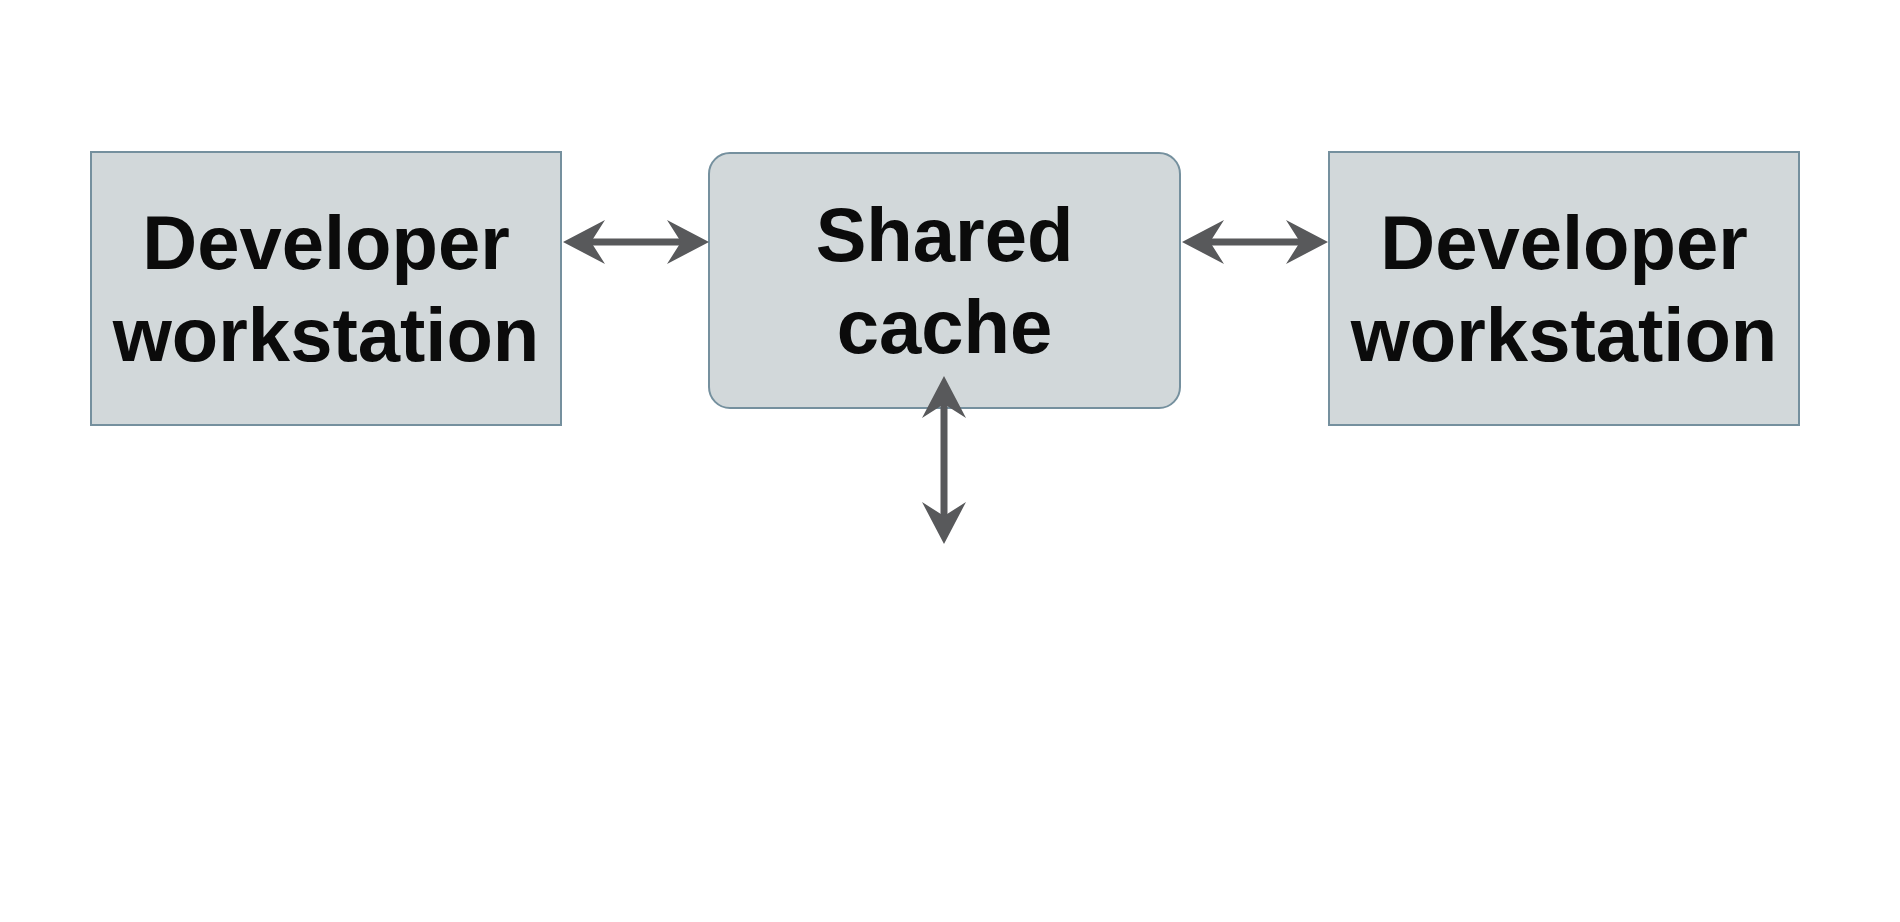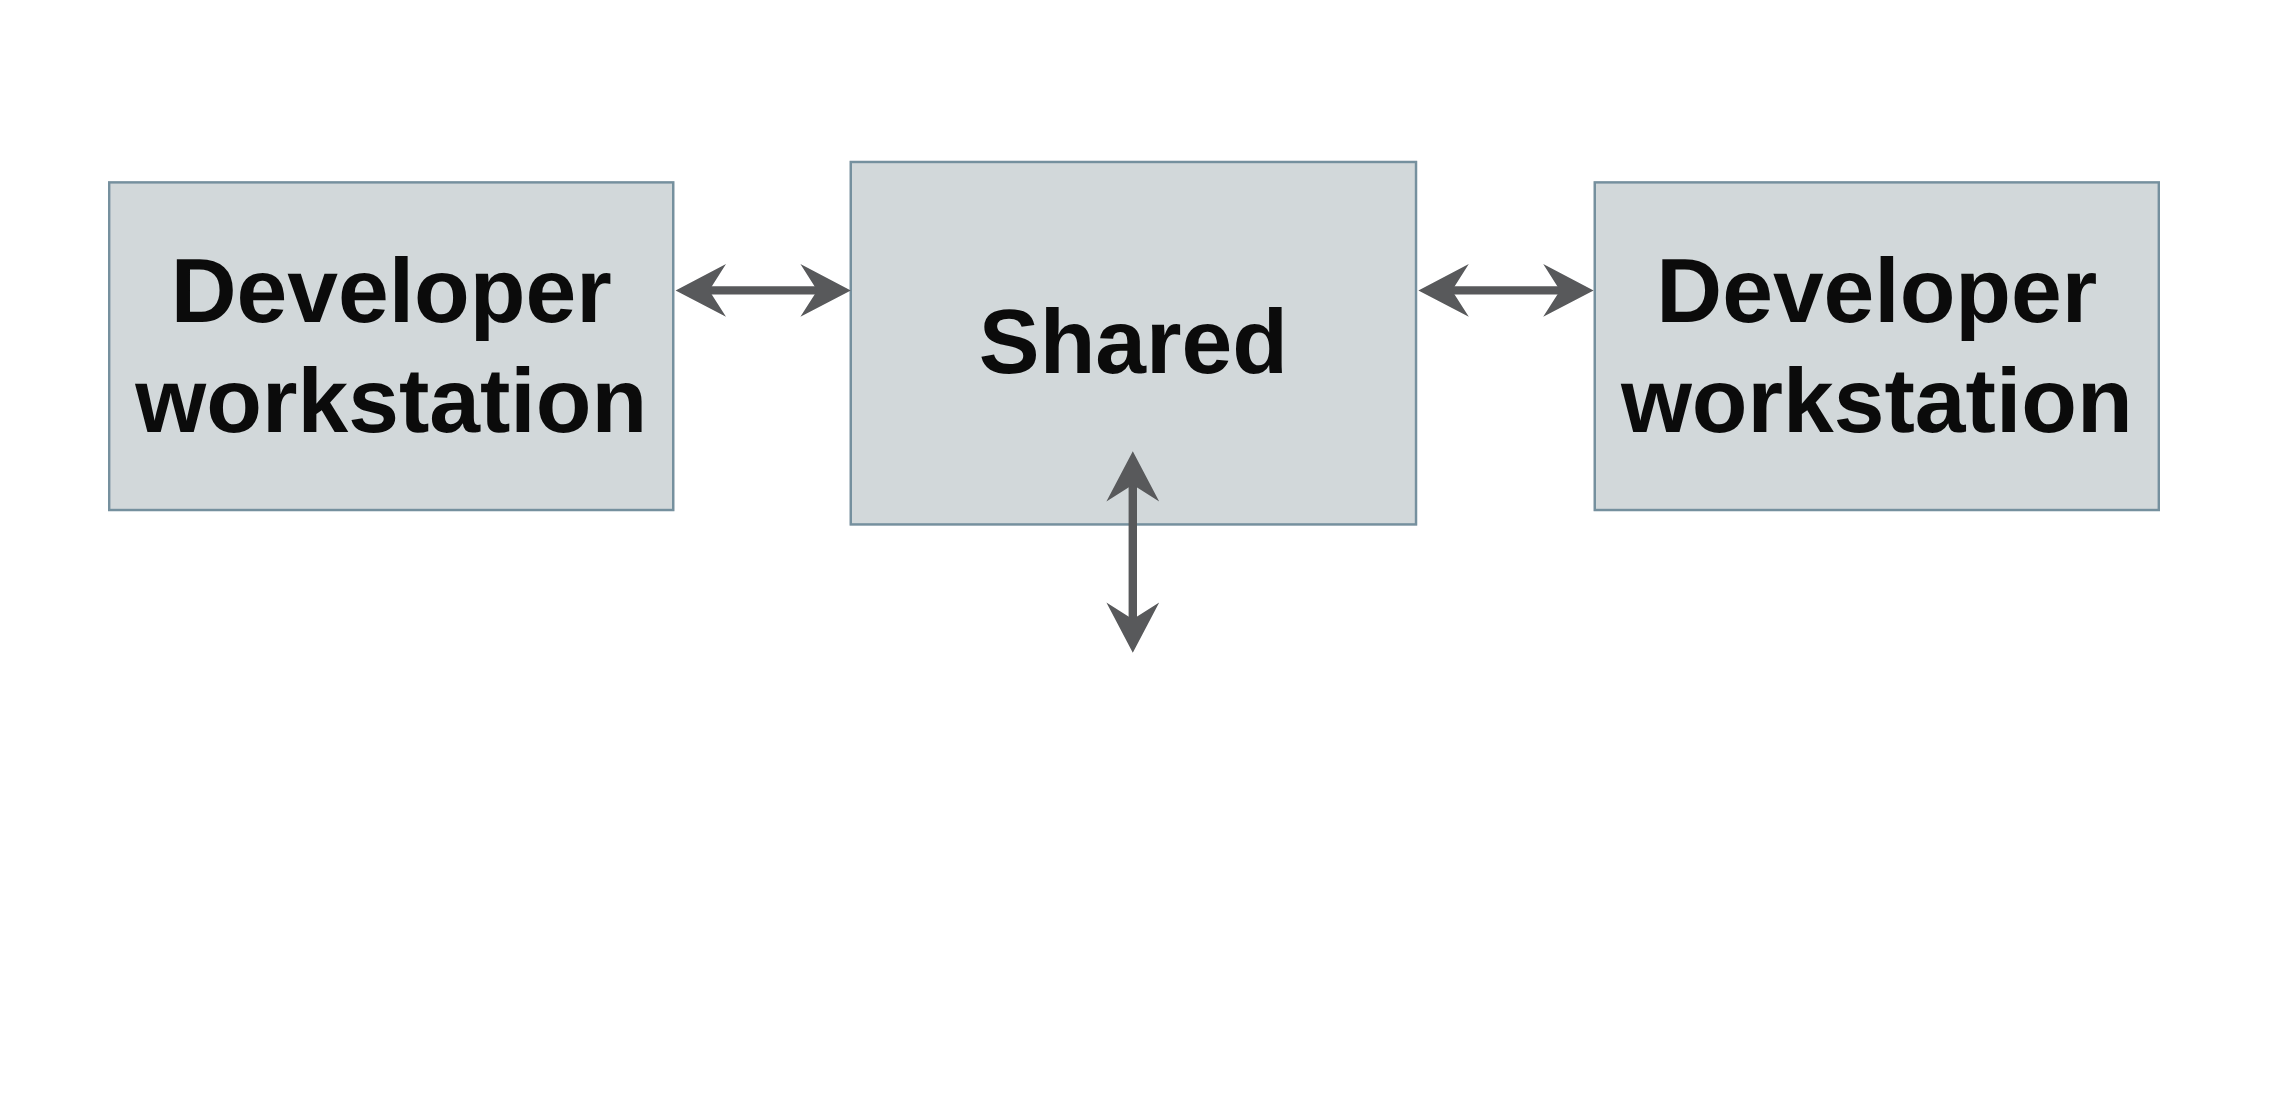--- a/index.html
+++ b/index.html
@@ -22,21 +22,21 @@
     justify-content: center;
     text-align: center;
     color: var(--text_color, #0b0b0b);
     font-size: 76px;
     line-height: 92px;
     font-weight: 700;
     letter-spacing: 0;
     margin-top: 48px;
   }
   .node-left   { left:  90px; top: 103px; width: 472px; height: 275px; }
-  .node-center { left: 708px; top: 86px; width: 473px; height: 304px; }
+  .node-center { left: 708px; top: 104px; width: 473px; height: 257px; border-radius: 22px; }
   .node-right  { left: 1328px; top: 103px; width: 472px; height: 275px; }
   .node-bottom { left: 707px; top: 545px; width: 472px; height: 275px; }
   .arrow {
     position: absolute;
     color: var(--arrow_color, #58595b);
   }
   .arrow-left     { left: 561px;  top: 214px; }
   .arrow-right    { left: 1180px; top: 214px; }
   .arrow-vertical { left: 916px;  top: 374px; }
   .line { display: block; }
@@ -46,20 +46,21 @@
 
 <div class="canvas">
 
   <div class="node node-left">
     <span class="line">Developer</span>
     <span class="line">workstation</span>
   </div>
 
   <div class="node node-center">
     <span class="line">Shared</span>
+    <span class="line">cache</span>
   </div>
 
   <div class="node node-right">
     <span class="line">Developer</span>
     <span class="line">workstation</span>
   </div>
 
 
   <svg class="arrow arrow-left" width="150" height="56" viewBox="0 0 150 56" aria-hidden="true">
     <line x1="26" y1="28" x2="124" y2="28" stroke="currentColor" stroke-width="7"></line>

